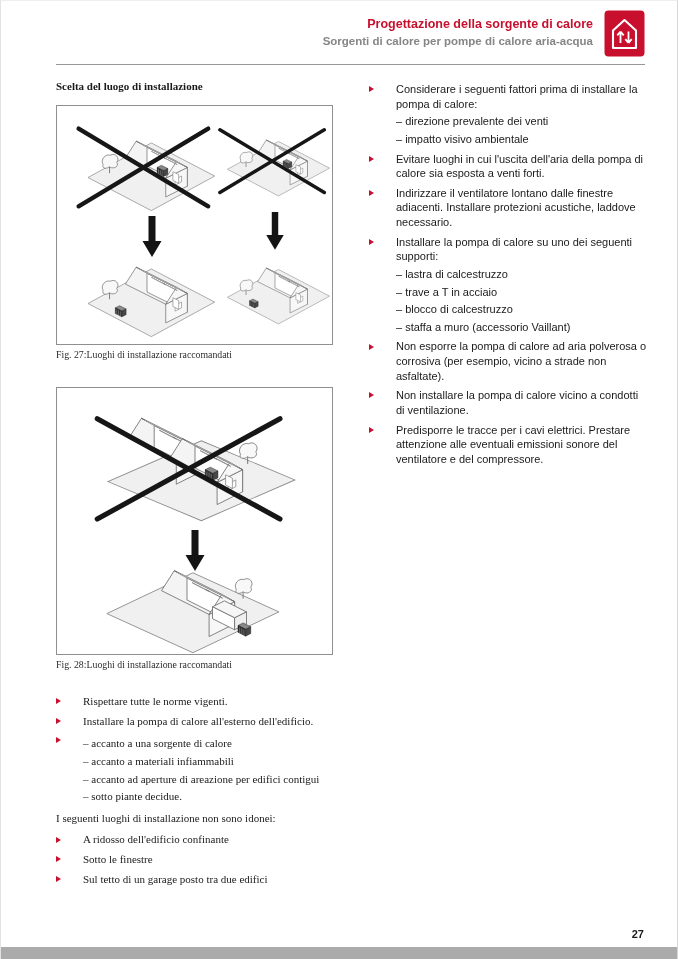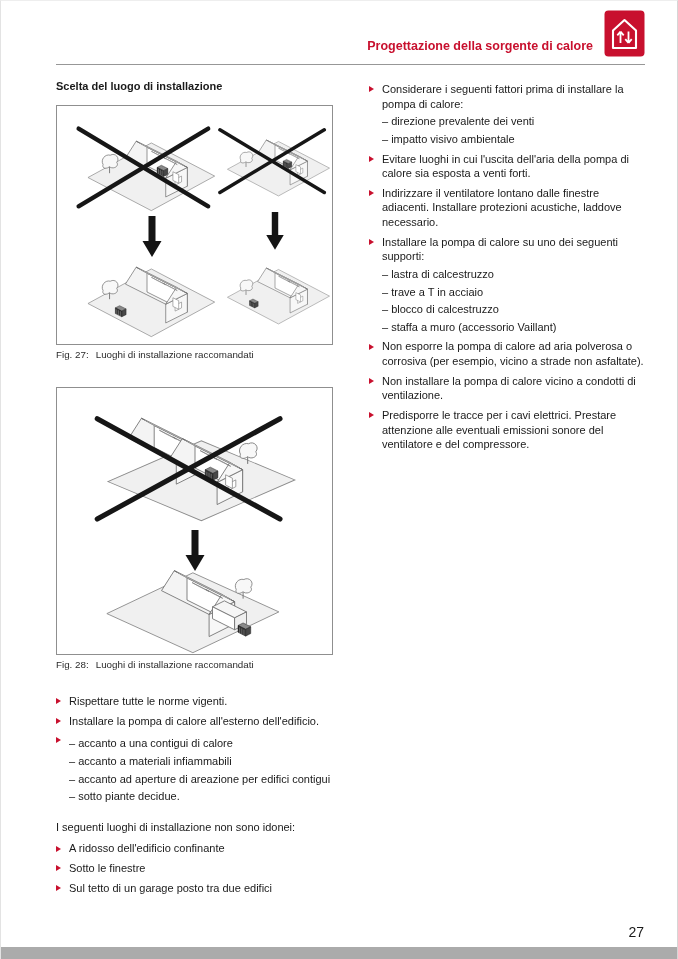--- a/index.html
+++ b/index.html
@@ -5,51 +5,51 @@
   * { margin:0; padding:0; box-sizing:border-box; }
   :root { --accent:#c8102e; --subtitle:#868686; }
   html,body { background:#fff; }
   .page {
     width:678px; height:959px; position:relative; margin:0 auto;
     background:#fff; overflow:hidden;
     font-family:"Liberation Sans", sans-serif; color:#1a1a1a;
     border-left:1px solid #e3e3e3; border-right:1px solid #d6d6d6; border-top:1px solid #eee;
   }
   .header { position:absolute; top:9px; left:55px; right:32px;
-    display:flex; justify-content:flex-end; align-items:flex-end; gap:11px; }
+    display:flex; justify-content:flex-end; align-items:flex-start; gap:11px; }
   .header-text { text-align:right; padding-top:7px; }
   .header-title { font-size:12.5px; font-weight:bold; color:var(--accent); margin-bottom:4px; }
   .header-subtitle { font-size:11.5px; font-weight:bold; color:var(--subtitle); }
   .logo-box { flex:0 0 auto; }
   .logo-bg { fill:var(--accent); }
   .rule { position:absolute; top:63px; left:55px; right:32px; border-top:1px solid #979797; }
 
   .col { position:absolute; }
-  .col-left { left:55px; top:79px; width:288px; }
+  .col-left { left:55px; top:79px; width:288px;font-family:Liberation Serif, serif; }
   .col-right { left:368px; top:81px; width:278px; }
 
   .section-title { font-size:11px; font-weight:bold; margin-bottom:13px; }
   .figure-box { width:277px; border:1px solid #8f8f8f; background:#fff; }
   .figure-box svg { display:block; }
   .caption { margin-top:4px; font-size:9.8px; color:#2b2b2b; }
-  .cap-label { margin-right:7px; }
+  .cap-label { margin-right:0; }
   .fig-gap { height:27px; }
   .list-gap { height:24px; }
 
-  .list-row { display:flex; gap:8px; margin-bottom:5px; font-size:11px; line-height:1.33; }
-  .list-row.plain { margin-top:16px; margin-bottom:7px; }
+  .list-row { display:flex; gap:22px; margin-bottom:5px; font-size:11px; line-height:1.33; }
+  .list-row.plain { margin-top:7px; margin-bottom:7px; }
   .tri { flex:0 0 auto; width:0; height:0;
     border-left:5px solid var(--accent);
     border-top:3.2px solid transparent; border-bottom:3.2px solid transparent;
     margin-top:4.2px; }
   .row-body { flex:1 1 auto; }
   .sub-text { margin-top:3px; }
 
   .cross { stroke:#161616; stroke-width:6; stroke-linecap:round; }
-  .page-number { position:absolute; right:33px; bottom:19px; font-size:14px; font-weight:normal; }
+  .page-number { position:absolute; right:33px; bottom:19px; font-size:11px; font-weight:bold; }
   .bottom-bar { position:absolute; left:0; right:0; bottom:0; height:12px; background:#ababab; }
 </style>
 </head>
 <body>
 
 <svg width="0" height="0" style="position:absolute" aria-hidden="true">
   <defs>
     <g id="g-ground">
       <polygon points="-82,16 6,-32 94,14 6,62" fill="#f0f0f0" stroke="#8c8c8c" stroke-width="1"></polygon>
     </g>
@@ -89,20 +89,21 @@
       <polygon points="-9.5,25 9.5,25 0,41" fill="#141414"></polygon>
     </g>
   </defs>
 </svg>
 
 <div class="page">
 
   <div class="header">
     <div class="header-text">
       <div class="header-title">Progettazione della sorgente di calore</div>
+      <div class="header-subtitle">Sorgenti di calore per pompe di calore aria-acqua</div>
     </div>
     <svg class="logo-box" viewBox="0 0 41 47" width="41" height="47">
       <rect x="0.5" y="0.5" width="40" height="46" rx="4" class="logo-bg"></rect>
       <path d="M9 20.5 L20.5 10 L32 20.5 V38 H9 Z" fill="none" stroke="#fff" stroke-width="2.1" stroke-linejoin="round"></path>
       <path d="M16.5 33 V21.5 M16.5 21.5 l-3.2,3.8 M16.5 21.5 l3.2,3.8" fill="none" stroke="#fff" stroke-width="1.8"></path>
       <path d="M24.5 21.5 V33 M24.5 33 l-3.2,-3.8 M24.5 33 l3.2,-3.8" fill="none" stroke="#fff" stroke-width="1.8"></path>
     </svg>
   </div>
   <div class="rule"></div>
 
@@ -185,21 +186,21 @@
         </div>
         <div class="list-row">
           <span class="tri"></span>
           <div class="row-body">
             <div class="row-text">Installare la pompa di calore all'esterno dell'edificio.</div>
           </div>
         </div>
         <div class="list-row">
           <span class="tri"></span>
           <div class="row-body">
-            <div class="sub-text">– accanto a una contigui di calore</div>
+            <div class="sub-text">– accanto a una sorgente di calore</div>
             <div class="sub-text">– accanto a materiali infiammabili</div>
             <div class="sub-text">– accanto ad aperture di areazione per edifici contigui</div>
             <div class="sub-text">– sotto piante decidue.</div>
           </div>
         </div>
         <div class="list-row plain">
           <div class="row-body">
             <div class="row-text">I seguenti luoghi di installazione non sono idonei:</div>
           </div>
         </div>

